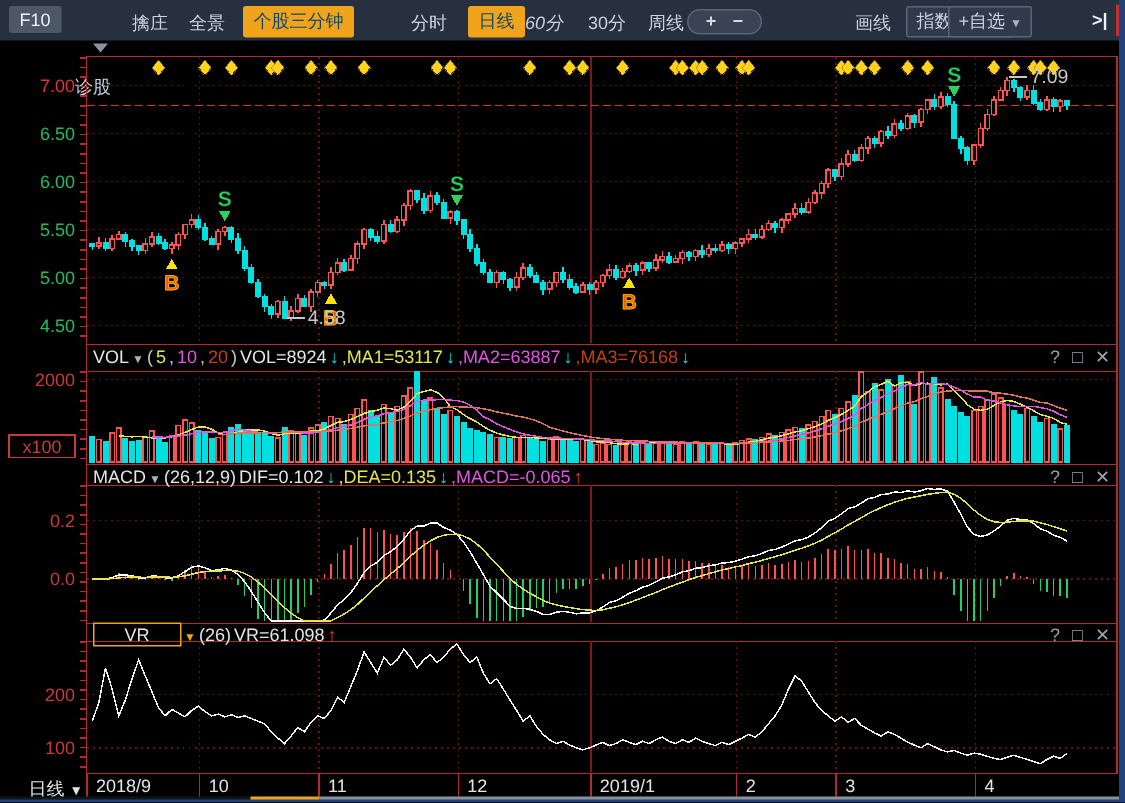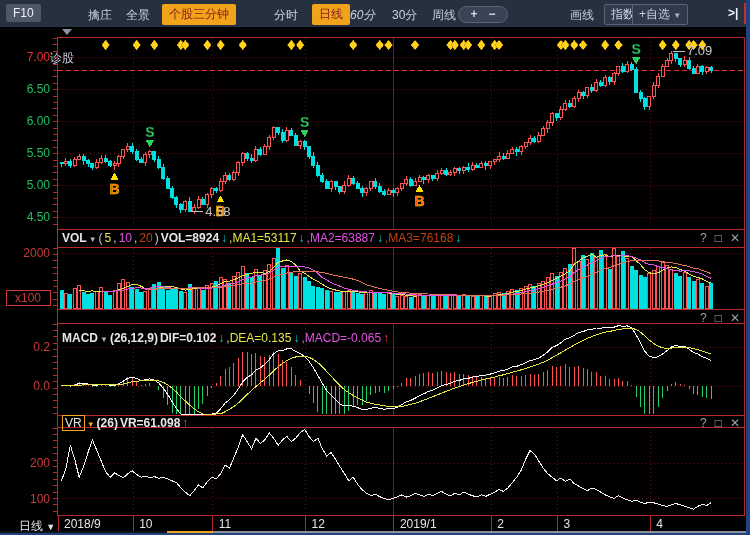--- a/index.html
+++ b/index.html
@@ -3,34 +3,34 @@
 <meta charset="utf-8">
 <style>
   html,body{margin:0;padding:0;background:#000;}
   #app{position:relative;width:750px;height:535px;background:#000;overflow:hidden;
        font-family:"Liberation Sans","DejaVu Sans",sans-serif;font-size:12px;}
   
   #toolbar{position:absolute;left:0;top:0;width:750px;height:27px;background:#27303e;}
   .tb{position:absolute;top:7px;color:#c9d2e0;white-space:nowrap;cursor:default;}
   .tb-btn{position:absolute;top:4px;padding:2px 7px;border-radius:2px;white-space:nowrap;}
   .f10{background:#4e5768;color:#eef2f8;}
-  .orange{background:#f2a31c;color:#7f1d1d;}
+  .orange{background:#f2a31c;color:#0c4a6e;}
   .bordered{background:#313a4b;border:1px solid #5a6578;color:#c9d2e0;padding:1px 6px;top:4px;}
   .pill{position:absolute;left:458px;top:6px;width:48px;height:15px;background:#3a4354;
         border:1px solid #5a6578;border-radius:9px;color:#d5dbe6;text-align:center;line-height:14px;}
   .pill span{display:inline-block;width:18px;font-weight:bold;}
   .caret{font-size:8px;color:#aab4c4;}
   .redsliver{position:absolute;left:744px;top:3px;width:3px;height:21px;background:#c03030;}
   
   .phead{position:absolute;left:62px;height:16px;white-space:nowrap;color:#e6e6e6;}
   .phead span{margin-right:2px;}
-  .seg-w{color:#e6e6e6;font-weight:bold;} .seg-d{color:#c8c8c8;} .seg-y{color:#e6e645;}
+  .seg-w{color:#e6e6e6;} .seg-d{color:#c8c8c8;} .seg-y{color:#e6e645;}
   .seg-m{color:#e553e5;} .seg-r{color:#c2410c;} .seg-ca{color:#00d8d8;font-weight:bold;}
   .seg-ra{color:#ff4040;font-weight:bold;}
-  .seg-box{border:1px solid #f2a31c;padding:0 2px;color:#e6e6e6;}
+  .seg-box{border:1px solid #f2a31c;padding:0 20px;color:#e6e6e6;}
   .pctrl{position:absolute;right:10px;width:60px;text-align:right;color:#9aa2ae;}
   .pctrl span{margin-left:8px;cursor:default;}
   .tri{position:absolute;left:62px;top:29px;width:0;height:0;border-left:5px solid transparent;
        border-right:5px solid transparent;border-top:6px solid #8a93a2;}
   
   #periodlbl{position:absolute;left:8px;top:518px;color:#e2e6ea;margin-left:11px;}
   #periodlbl .caret{color:#e2e6ea;font-size:9px;}
   #scroll-track{position:absolute;left:0;top:531px;width:750px;height:4px;background:#10131a;}
   #scroll-thumb{position:absolute;left:213px;top:531px;width:533px;height:3px;background:#8a8f98;}
   #scroll-orange{position:absolute;left:167px;top:531px;width:46px;height:3px;background:#f2a31c;}
@@ -801,21 +801,21 @@
           <text x="656.28" y="528" fill="#e2e6ea" font-size="12">4</text>
         </g>
       </svg>
     </div>
 
   <div class="phead" id="vol-header" style="top:231px;"><span class="seg-w">VOL</span><span class="caret">▼</span><span class="seg-d">(</span><span class="seg-y">5</span><span class="seg-d">,</span><span class="seg-m">10</span><span class="seg-d">,</span><span class="seg-r">20</span><span class="seg-d">)</span><span class="seg-w">VOL=8924</span><span class="seg-ca">↓</span><span class="seg-y">,MA1=53117</span><span class="seg-ca">↓</span><span class="seg-m">,MA2=63887</span><span class="seg-ca">↓</span><span class="seg-r">,MA3=76168</span><span class="seg-ca">↓</span></div>
   <div class="pctrl" style="top:231px;">
     <span>?</span><span>□</span><span>✕</span>
   </div>
 
-  <div class="phead" id="macd-header" style="top:311px;margin-top:20px;"><span class="seg-w">MACD</span><span class="caret">▼</span><span class="seg-w">(26,12,9)</span><span class="seg-w">DIF=0.102</span><span class="seg-ca">↓</span><span class="seg-y">,DEA=0.135</span><span class="seg-ca">↓</span><span class="seg-m">,MACD=-0.065</span><span class="seg-ra">↑</span></div>
+  <div class="phead" id="macd-header" style="top:311px;"><span class="seg-w">MACD</span><span class="caret">▼</span><span class="seg-w">(26,12,9)</span><span class="seg-w">DIF=0.102</span><span class="seg-ca">↓</span><span class="seg-y">,DEA=0.135</span><span class="seg-ca">↓</span><span class="seg-m">,MACD=-0.065</span><span class="seg-ra">↑</span></div>
   <div class="pctrl" style="top:311px;">
     <span>?</span><span>□</span><span>✕</span>
   </div>
 
   <div class="phead" id="vr-header" style="top:416px;"><span class="seg-box">VR</span><span class="caret" style="color: rgb(242, 163, 28);">▼</span><span class="seg-w">(26)</span><span class="seg-w">VR=61.098</span><span class="seg-ra">↑</span></div>
   <div class="pctrl" style="top:416px;">
     <span>?</span><span>□</span><span>✕</span>
   </div>
 
   <div id="periodlbl"><span>日线</span> <span class="caret">▼</span></div>

